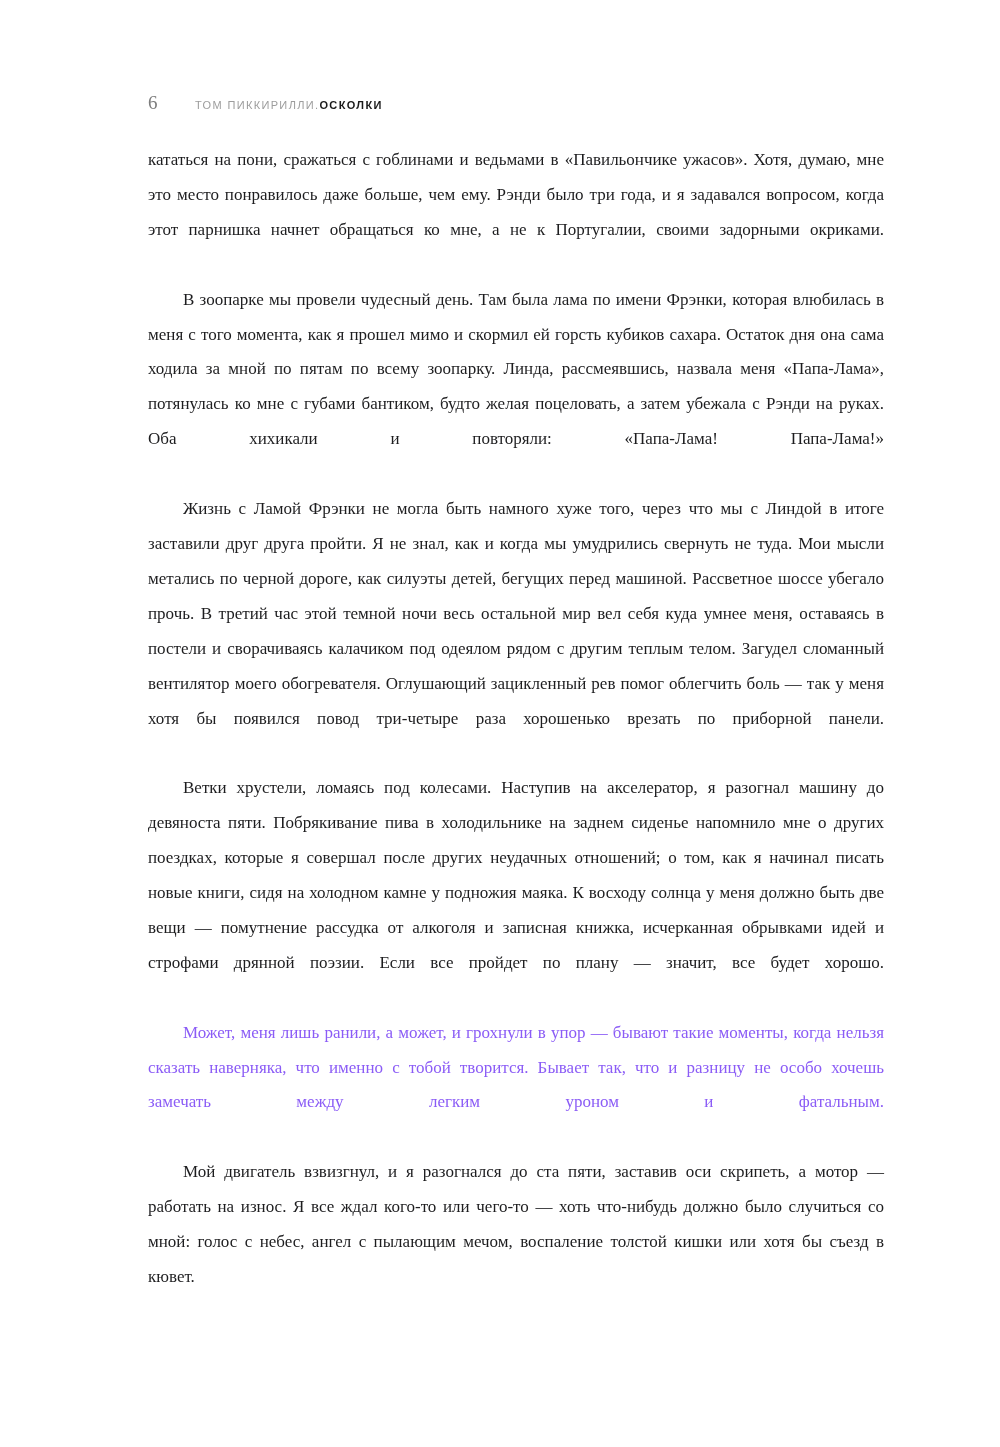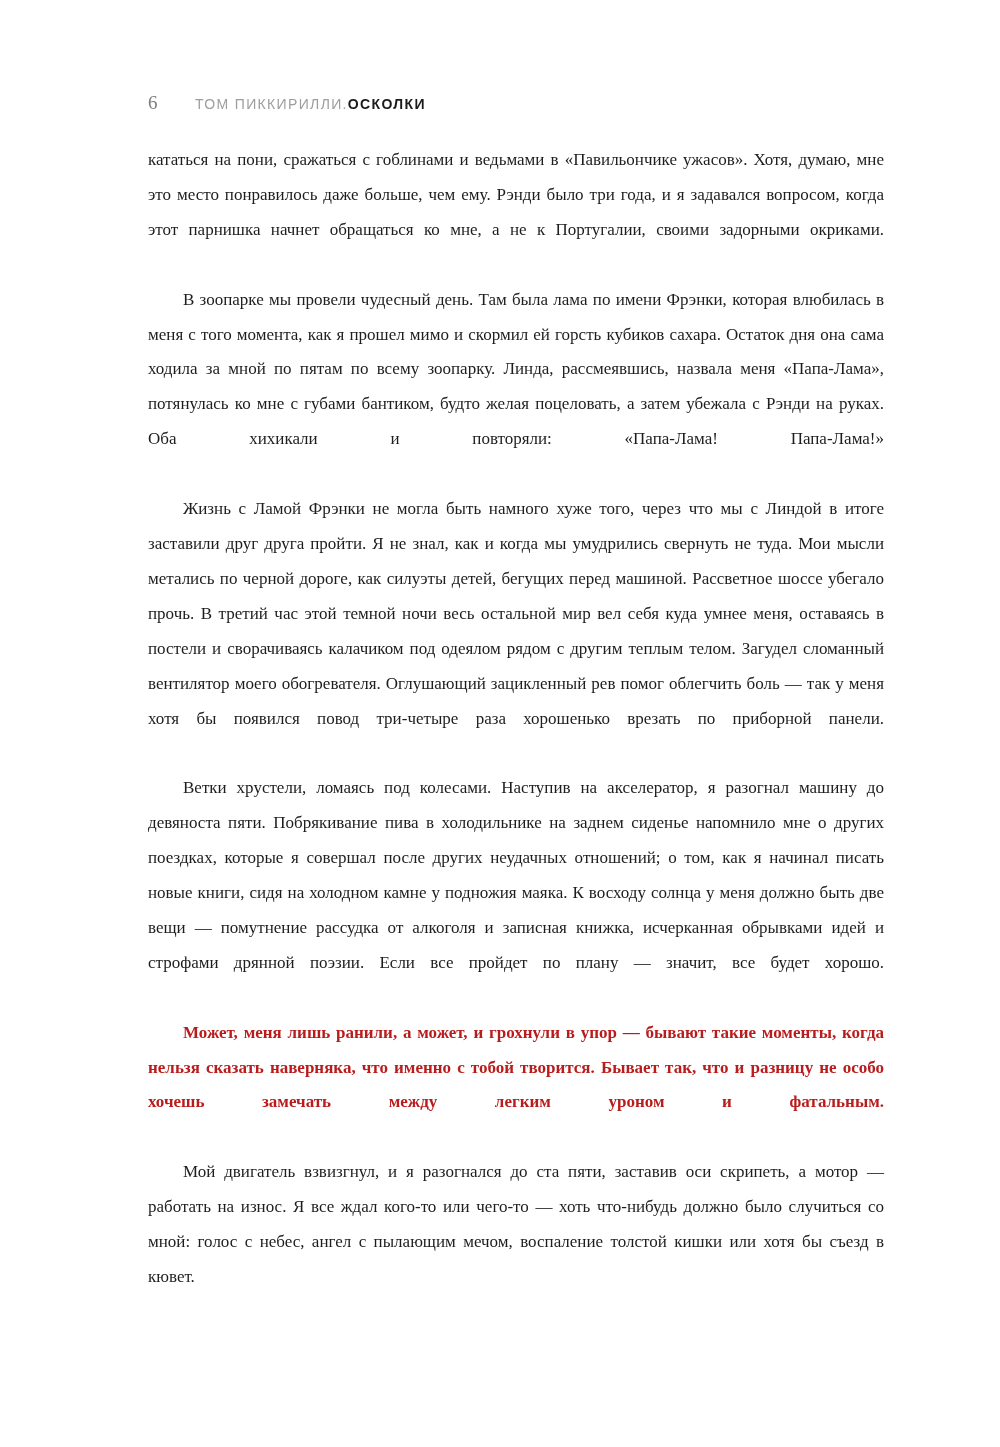--- a/index.html
+++ b/index.html
@@ -33,21 +33,21 @@
     font-family: "Liberation Serif", "DejaVu Serif", serif;
     font-size: 19px;
     color: #7d7d7d;
     line-height: 1;
     width: 47px;
     flex: 0 0 47px;
   }
 
   .head-title {
     font-family: "Liberation Sans", "DejaVu Sans", sans-serif;
-    font-size: 14px;
+    font-size: 11px;
     line-height: 1;
     white-space: nowrap;
   }
 
   .head-author {
     color: #9d9d9d;
     font-weight: 400;
     letter-spacing: 1.35px;
   }
 
@@ -100,18 +100,18 @@
     <span class="head-title">
       <span class="head-author" style="color: rgb(157, 157, 157);">ТОМ ПИККИРИЛЛИ.</span><span class="head-book" style="color: rgb(26, 26, 26);">ОСКОЛКИ</span>
     </span>
   </div>
 
   <div class="textblock">
     <p class="para no-indent" style="color: rgb(29, 29, 31);">кататься на пони, сражаться с гоблинами и ведьмами в «Павильончике ужасов». Хотя, думаю, мне это место понравилось даже больше, чем ему. Рэнди было три года, и я задавался вопросом, когда этот парнишка начнет обращаться ко мне, а не к Португалии, своими задорными окриками.</p>
     <p class="para" style="color: rgb(29, 29, 31);">В зоопарке мы провели чудесный день. Там была лама по имени Фрэнки, которая влюбилась в меня с того момента, как я прошел мимо и скормил ей горсть кубиков сахара. Остаток дня она сама ходила за мной по пятам по всему зоопарку. Линда, рассмеявшись, назвала меня «Папа-Лама», потянулась ко мне с губами бантиком, будто желая поцеловать, а затем убежала с Рэнди на руках. Оба хихикали и повторяли: «Папа-Лама! Папа-Лама!»</p>
     <p class="para" style="color: rgb(29, 29, 31);">Жизнь с Ламой Фрэнки не могла быть намного хуже того, через что мы с Линдой в итоге заставили друг друга пройти. Я не знал, как и когда мы умудрились свернуть не туда. Мои мысли метались по черной дороге, как силуэты детей, бегущих перед машиной. Рассветное шоссе убегало прочь. В третий час этой темной ночи весь остальной мир вел себя куда умнее меня, оставаясь в постели и сворачиваясь калачиком под одеялом рядом с другим теплым телом. Загудел сломанный вентилятор моего обогревателя. Оглушающий зацикленный рев помог облегчить боль — так у меня хотя бы появился повод три-четыре раза хорошенько врезать по приборной панели.</p>
     <p class="para" style="color: rgb(29, 29, 31);">Ветки хрустели, ломаясь под колесами. Наступив на акселератор, я разогнал машину до девяноста пяти. Побрякивание пива в холодильнике на заднем сиденье напомнило мне о других поездках, которые я совершал после других неудачных отношений; о том, как я начинал писать новые книги, сидя на холодном камне у подножия маяка. К восходу солнца у меня должно быть две вещи — помутнение рассудка от алкоголя и записная книжка, исчерканная обрывками идей и строфами дрянной поэзии. Если все пройдет по плану — значит, все будет хорошо.</p>
-    <p class="para" style="color: #b91c1c; font-weight: bold;">Может, меня лишь ранили, а может, и грохнули в упор — бывают такие моменты, когда нельзя сказать наверняка, что именно с тобой творится. Бывает так, что и разницу не особо хочешь замечать между легким уроном и фатальным.</p>
+    <p class="para" style="color: #8b5cf6;">Может, меня лишь ранили, а может, и грохнули в упор — бывают такие моменты, когда нельзя сказать наверняка, что именно с тобой творится. Бывает так, что и разницу не особо хочешь замечать между легким уроном и фатальным.</p>
     <p class="para" style="color: rgb(29, 29, 31);">Мой двигатель взвизгнул, и я разогнался до ста пяти, заставив оси скрипеть, а мотор — работать на износ. Я все ждал кого-то или чего-то — хоть что-нибудь должно было случиться со мной: голос с небес, ангел с пылающим мечом, воспаление толстой кишки или хотя бы съезд в кювет.</p>
 
   </div>
 
 </div>
 
 </body></html>

